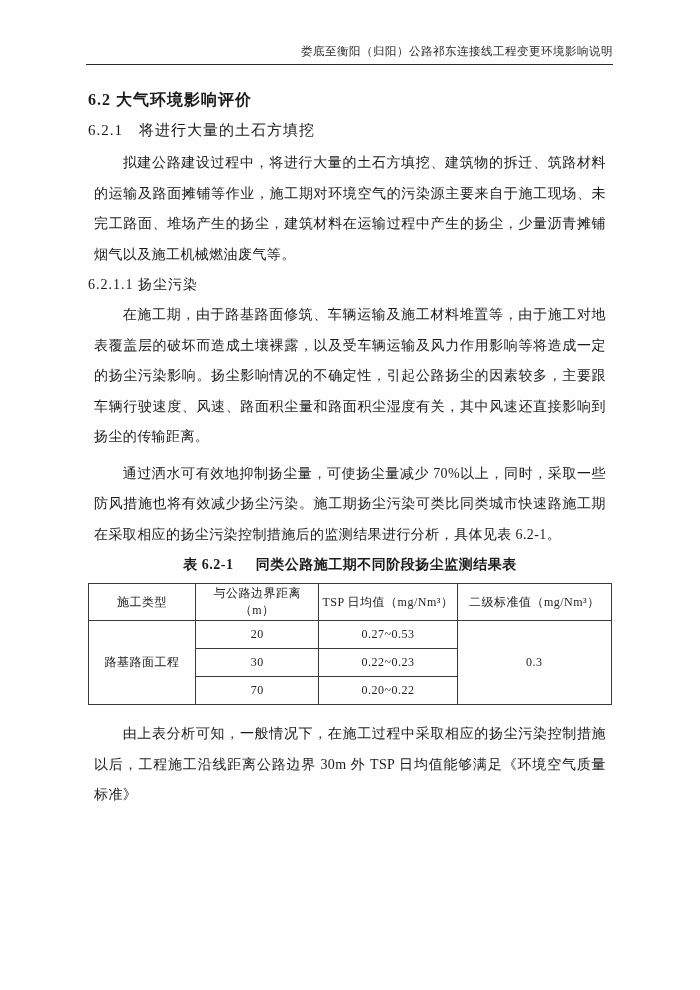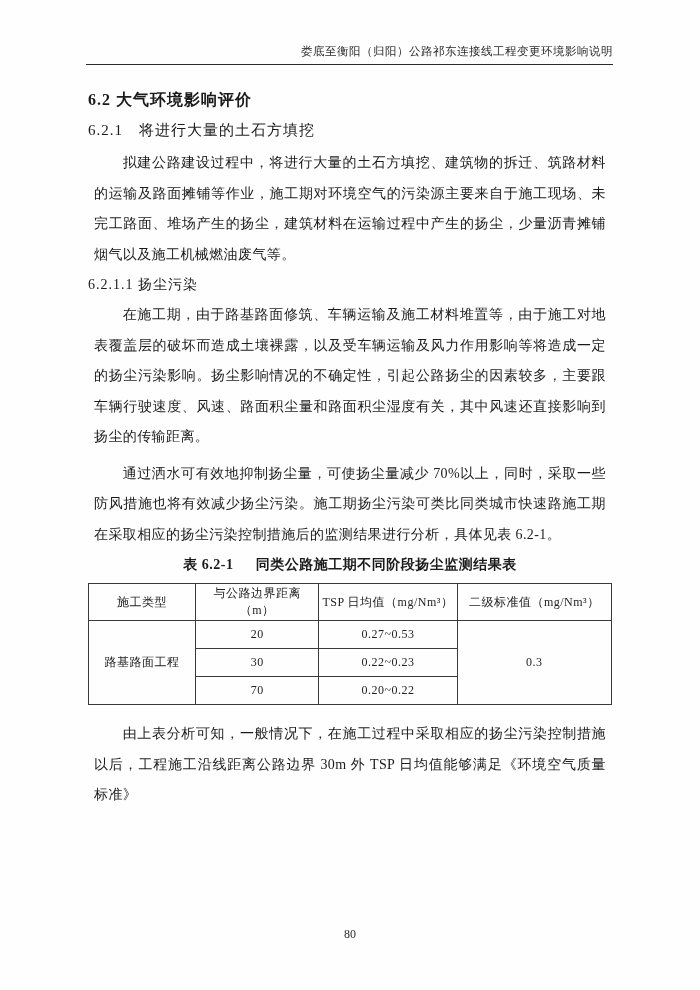--- a/index.html
+++ b/index.html
@@ -144,15 +144,14 @@
           <td>70</td>
           <td>0.20~0.22</td>
         </tr>
       </tbody>
     </table>
 
     <p class="body after-table">由上表分析可知，一般情况下，在施工过程中采取相应的扬尘污染控制措施以后，工程施工沿线距离公路边界 30m 外 TSP 日均值能够满足《环境空气质量标准》</p>
 
   </div>
 
-  <div class="page-number">80</div>
 
 </div>
 
 </body></html>

